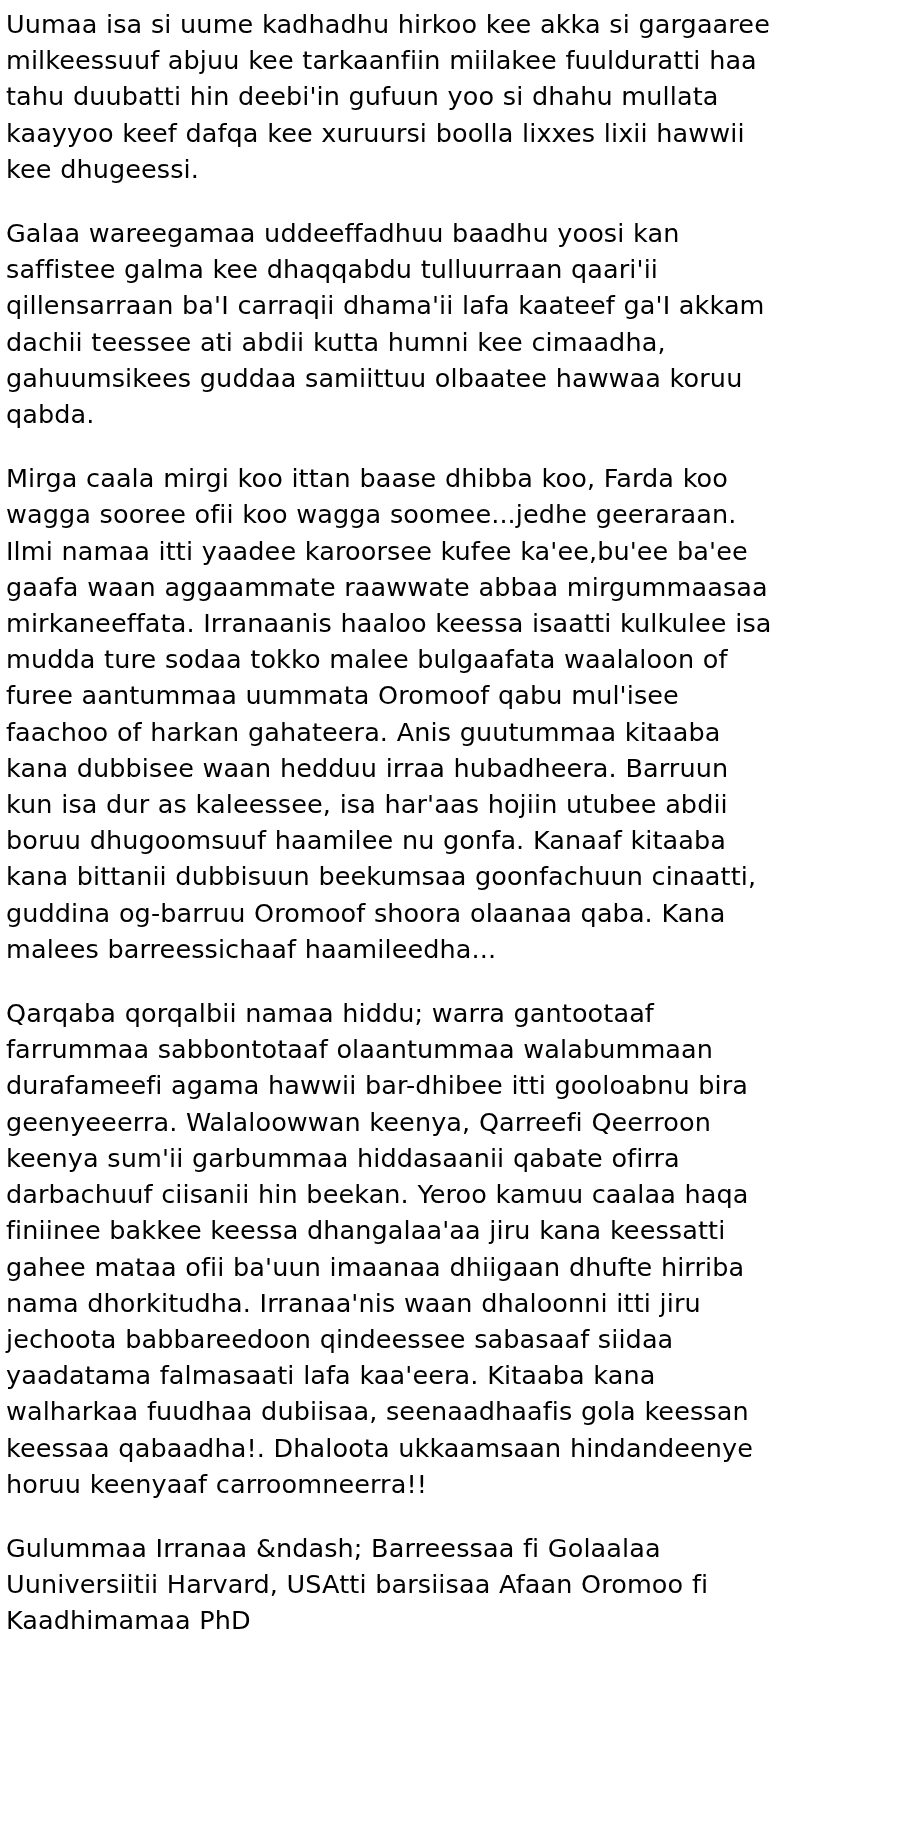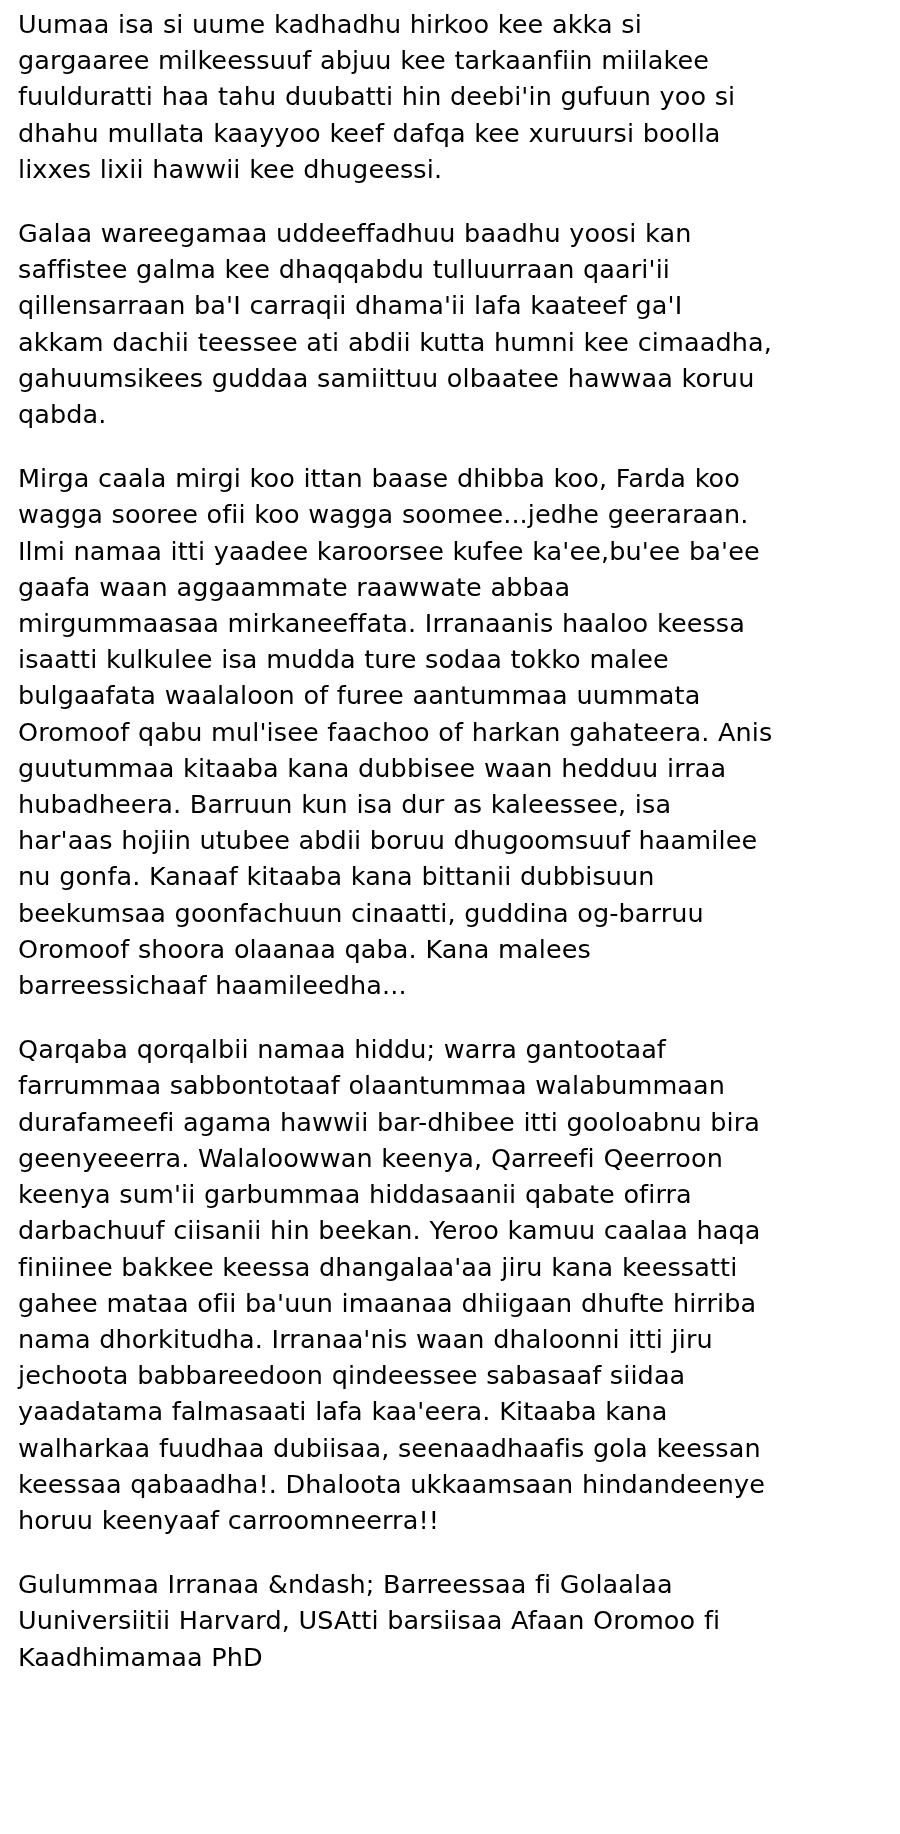--- a/index.html
+++ b/index.html
@@ -8,21 +8,21 @@
     background: #ffffff;
   }
   body {
     width: 900px;
     min-height: 1834px;
     font-family: "DejaVu Sans", "Liberation Sans", sans-serif;
   }
   .page {
     width: 784px;
     box-sizing: border-box;
-    padding: 6px 10px 10px 18px;
+    padding: 6px 10px 10px 6px;
     background: #ffffff;
   }
   .para {
     color: #000000;
     font-size: 25.5px;
     line-height: 1.42;
     margin: 0 0 28px 0;
     font-weight: 400;
     letter-spacing: 0.1px;
     word-spacing: 0.4px;

